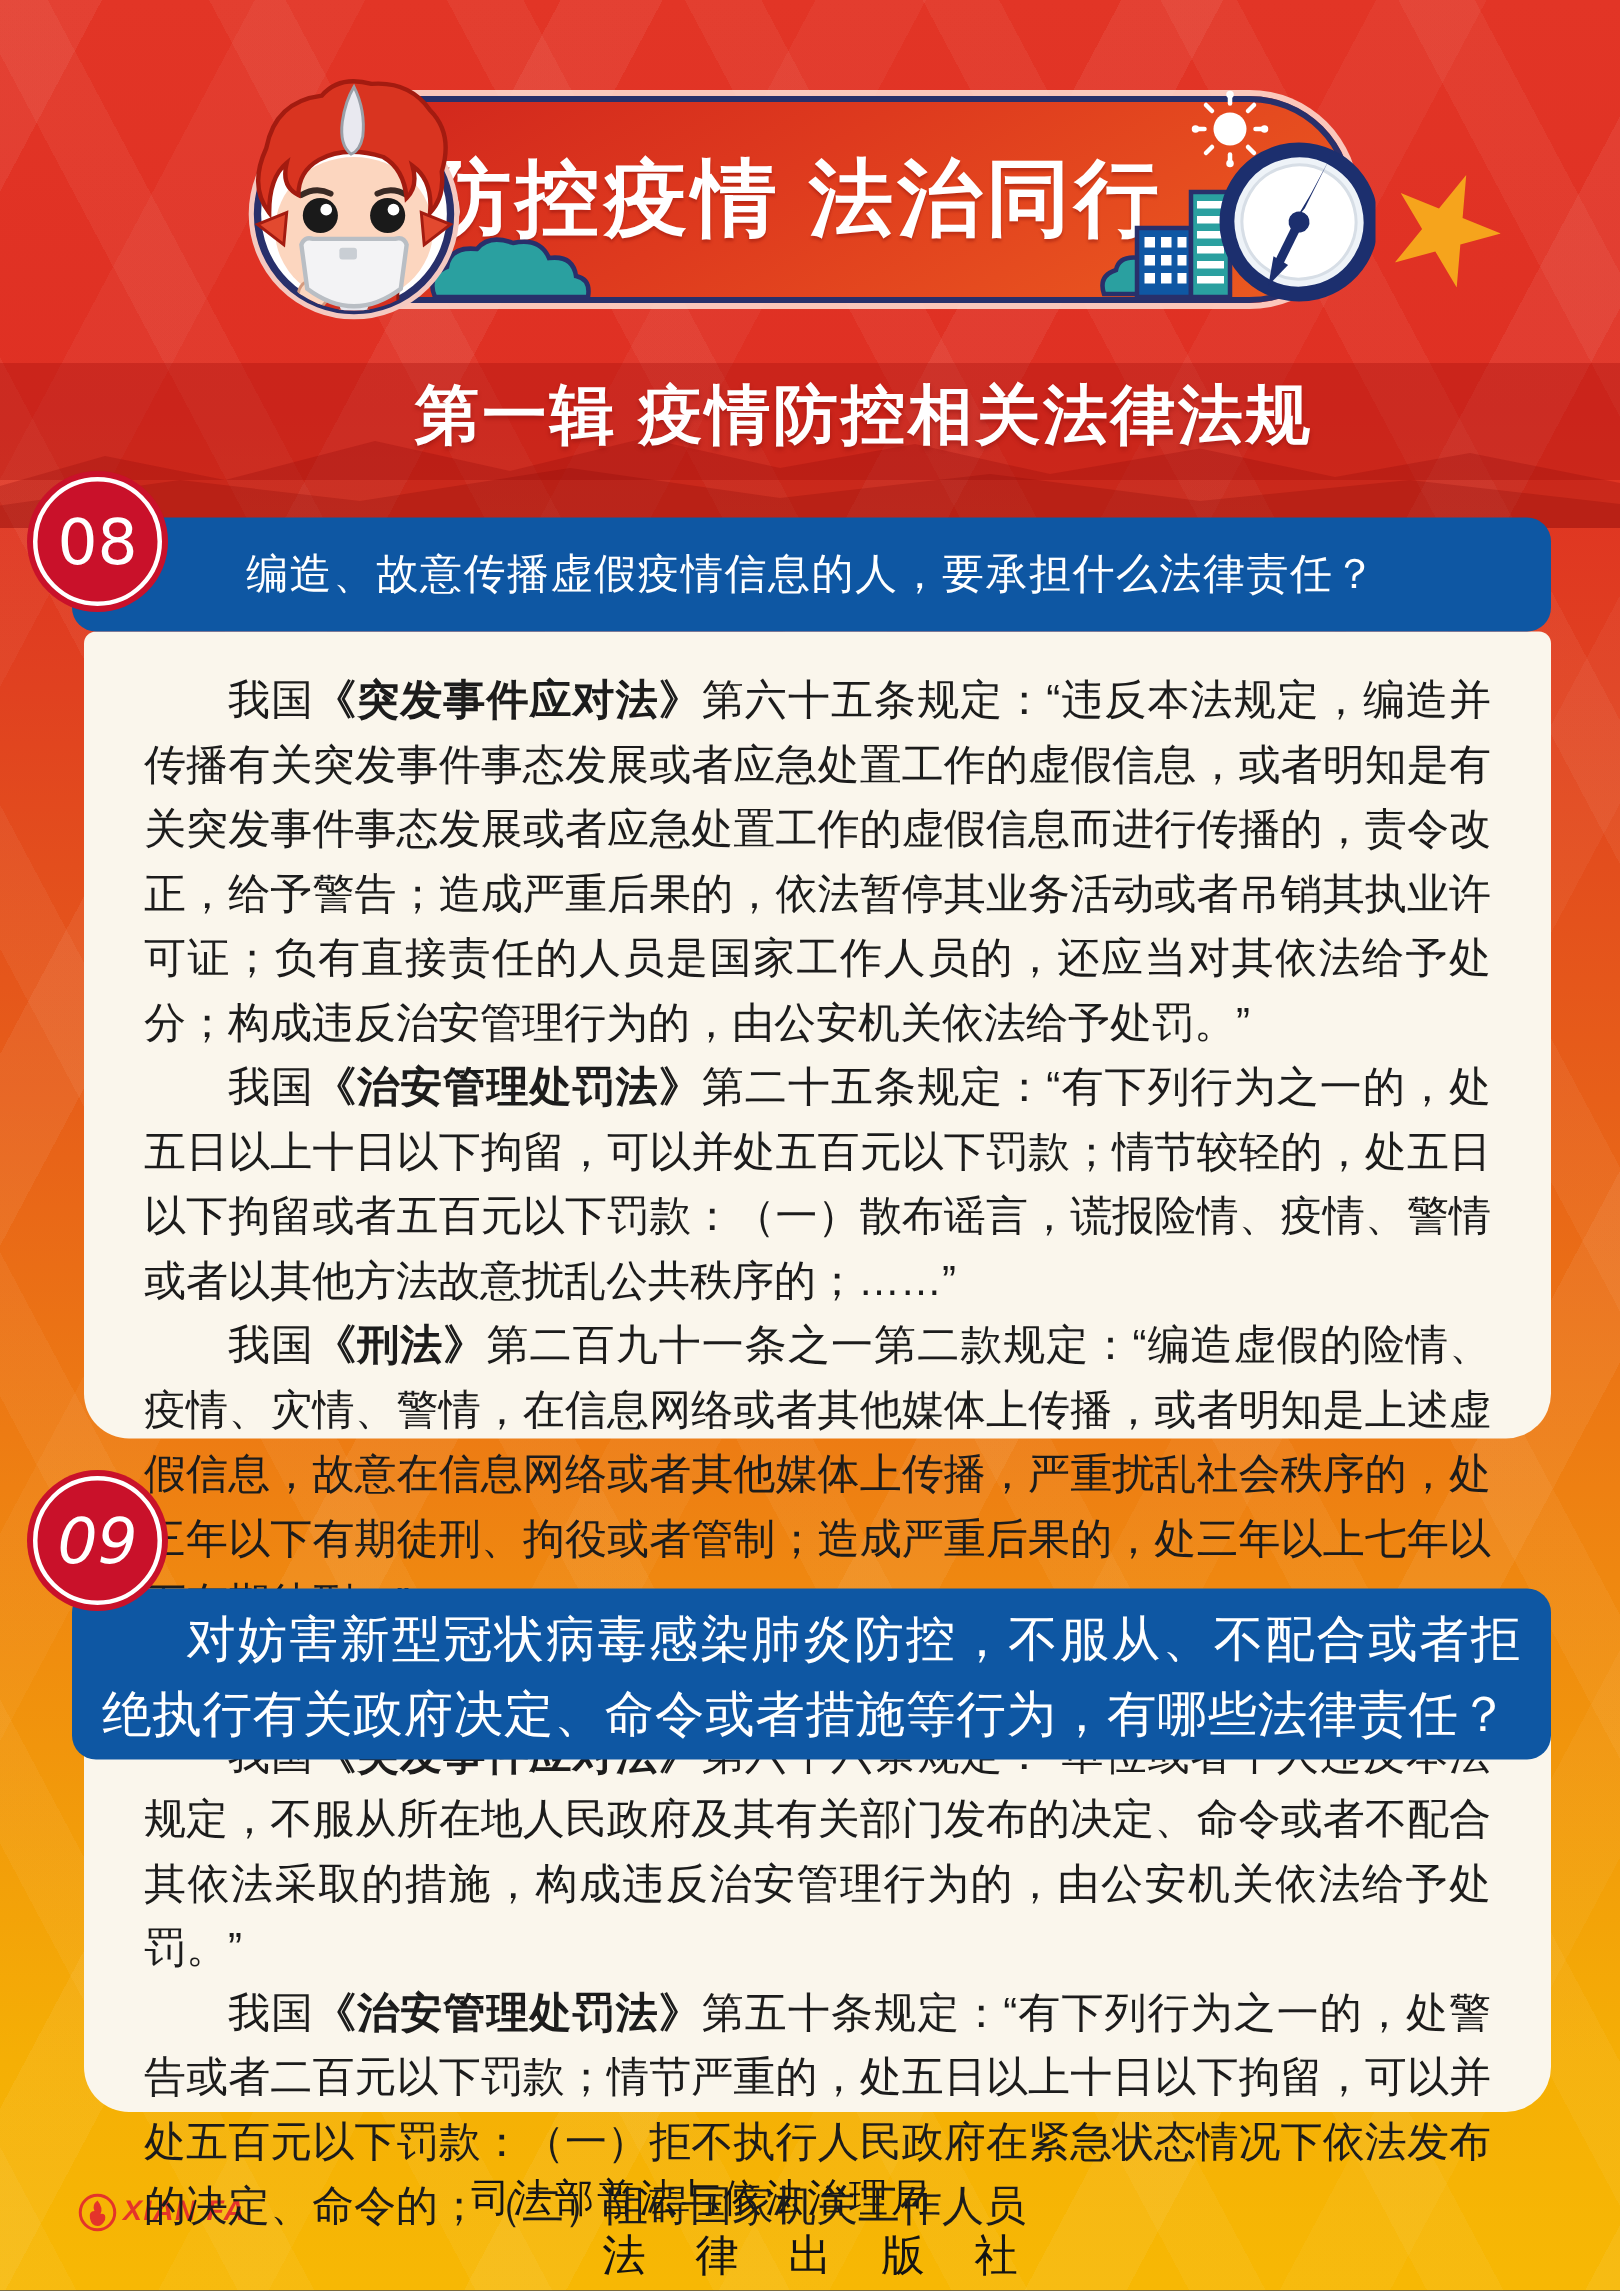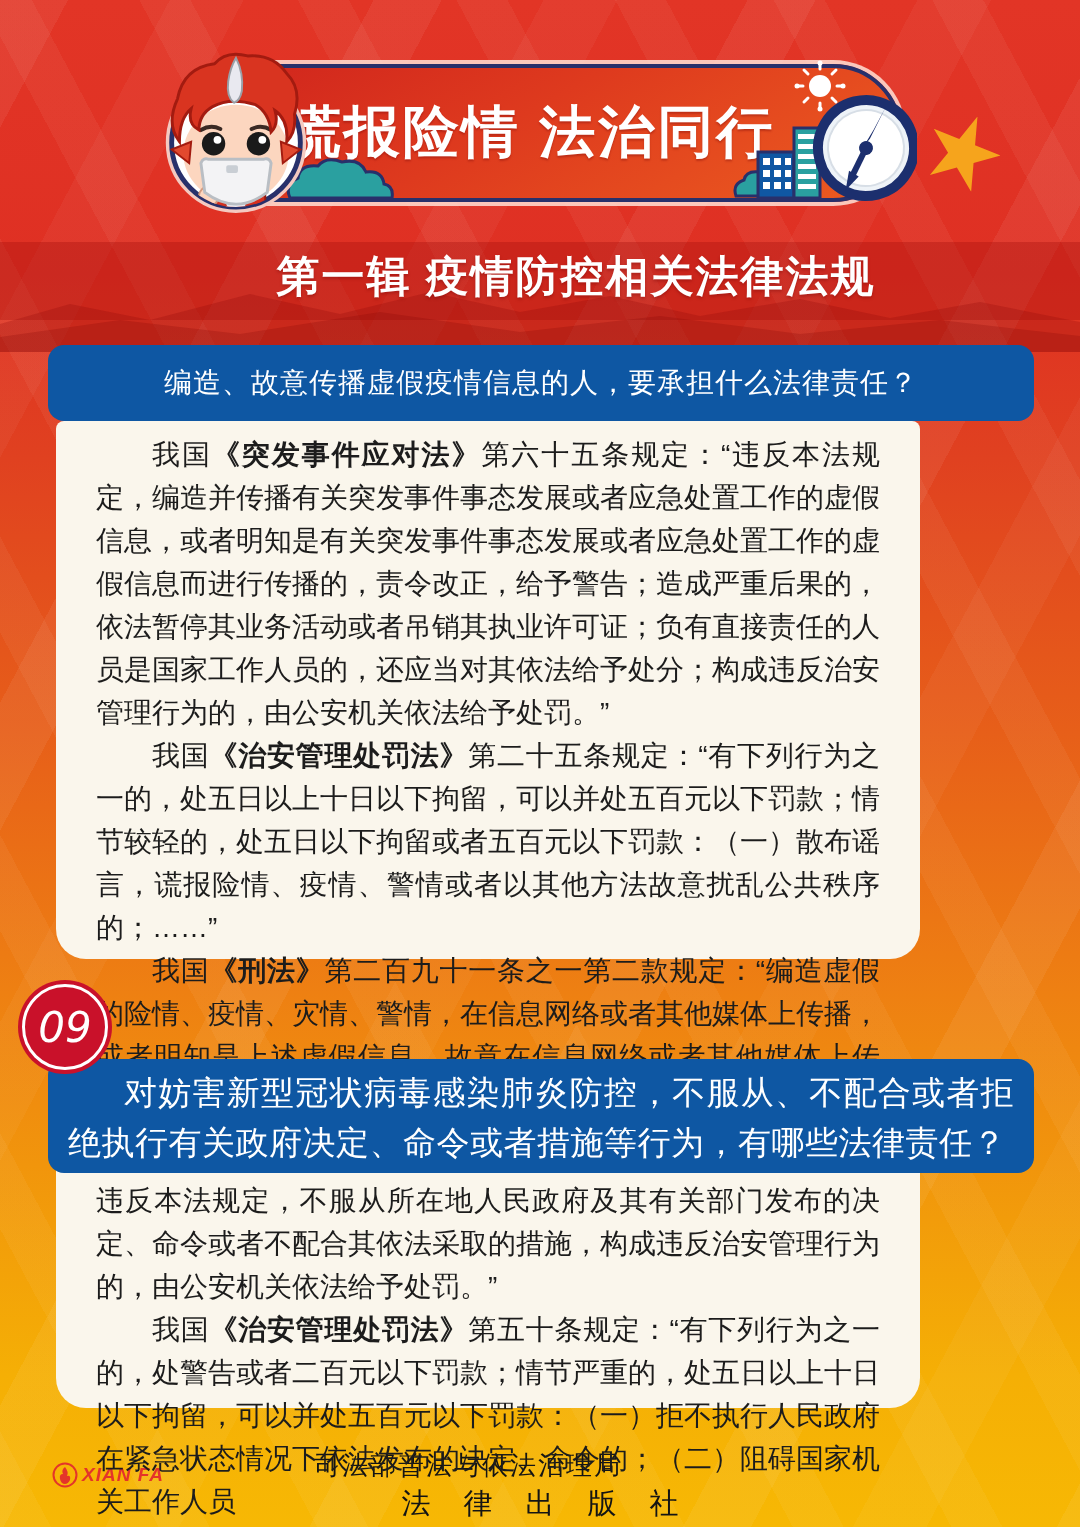--- a/index.html
+++ b/index.html
@@ -35,22 +35,22 @@
   .badge-08{top:318px;}
   .badge-09{top:984px;font-style:italic;}
   
   .qbar{position:absolute;left:48px;width:986px;background:#0e57a3;border-radius:16px;color:#fff;z-index:2;}
   .qbar-08{top:345px;height:76px;display:flex;align-items:center;justify-content:center;}
   .qbar-08 .qtext{font-size:28px;letter-spacing:1px;white-space:nowrap;}
   .qbar-09{top:1059px;height:114px;}
   .qbar-09 .qtext{display:block;margin:0;padding:9px 20px 0 20px;font-size:33px;line-height:50px;
     text-indent:1.7em;text-align:justify;letter-spacing:0.5px;}
   
-  .card{position:absolute;left:56px;width:864px;background:#faf6ec;border-radius:8px 8px 30px 30px;
-    box-sizing:border-box;padding:12px 40px 0 40px;z-index:1;}
+  .card{position:absolute;left:56px;width:978px;background:#faf6ec;border-radius:8px 8px 30px 30px;
+    box-sizing:border-box;padding:24px 40px 0 40px;z-index:1;}
   .card-08{top:421px;height:538px;}
   .card-09{top:1124px;height:284px;}
   .law-para{margin:0;font-size:28px;line-height:43px;color:#1c1c1c;text-indent:2em;text-align:justify;}
   .law-name{font-weight:700;}
   
   .footer-line1{position:absolute;left:0;top:1448px;width:936px;text-align:center;color:#141414;font-size:26px;letter-spacing:2px;}
   .footer-line2{position:absolute;left:0;top:1484px;width:1080px;text-align:center;color:#141414;font-size:29px;
     letter-spacing:33px;padding-left:33px;box-sizing:border-box;}
   .footer-logo{position:absolute;left:52px;top:1462px;display:flex;align-items:center;gap:4px;}
   .footer-logo .logo-label{color:#e4342a;font-size:19px;font-weight:700;font-style:italic;letter-spacing:1px;}
@@ -64,21 +64,21 @@
 
   <div class="mountain-band"></div>
   <svg class="ridge-svg" viewBox="0 0 1080 70" preserveAspectRatio="none">
     <path d="M0,42 L70,22 L150,38 L250,12 L340,32 L430,10 L520,30 L610,14 L700,34 L800,17 L890,36 L980,20 L1080,40 L1080,70 L0,70 Z" fill="rgba(148,10,10,0.28)"></path>
     <path d="M0,55 L120,38 L240,52 L380,30 L520,50 L660,34 L800,52 L940,38 L1080,54 L1080,70 L0,70 Z" fill="rgba(128,6,6,0.22)"></path>
   </svg>
 
   <div class="star"></div>
 
   <div class="banner">
-    <div class="banner-title">谎报险情 法治同行</div>
+    <div class="banner-title">防控疫情 法治同行</div>
   </div>
 
   <svg class="mascot" viewBox="0 0 160 170">
     <defs>
         <clipPath id="mc">
           <circle cx="80" cy="97" r="66"></circle>
         </clipPath>
       </defs>
     <circle cx="80" cy="97" r="69" fill="#ffffff" stroke="#f4c9c0" stroke-width="6"></circle>
     <circle cx="80" cy="97" r="66" fill="#ffffff" stroke="#28306b" stroke-width="5"></circle>
@@ -156,20 +156,23 @@
       <circle cx="134" cy="92" r="38" fill="#ffffff" stroke="#d7dee6" stroke-width="2"></circle>
       <polygon points="164,56 140,84 132,90 146,76" fill="#1c2f6e"></polygon>
       <line x1="134" y1="92" x2="112" y2="118" stroke="#1c2f6e" stroke-width="6"></line>
       <polygon points="104,128 120,118 112,110" fill="#1c2f6e"></polygon>
       <circle cx="134" cy="92" r="7" fill="#1c2f6e"></circle>
     </g>
   </svg>
 
   <div class="subtitle">第一辑  疫情防控相关法律法规</div>
 
+  <div class="badge badge-08">
+    <span>08</span>
+  </div>
   <div class="qbar qbar-08">
     <span class="qtext">编造、故意传播虚假疫情信息的人，要承担什么法律责任？</span>
   </div>
   <div class="card card-08">
       <p class="law-para"><span>我国</span><span class="law-name">《突发事件应对法》</span><span>第六十五条规定：“违反本法规定，编造并传播有关突发事件事态发展或者应急处置工作的虚假信息，或者明知是有关突发事件事态发展或者应急处置工作的虚假信息而进行传播的，责令改正，给予警告；造成严重后果的，依法暂停其业务活动或者吊销其执业许可证；负有直接责任的人员是国家工作人员的，还应当对其依法给予处分；构成违反治安管理行为的，由公安机关依法给予处罚。”</span></p>
       <p class="law-para"><span>我国</span><span class="law-name">《治安管理处罚法》</span><span>第二十五条规定：“有下列行为之一的，处五日以上十日以下拘留，可以并处五百元以下罚款；情节较轻的，处五日以下拘留或者五百元以下罚款：（一）散布谣言，谎报险情、疫情、警情或者以其他方法故意扰乱公共秩序的；……”</span></p>
       <p class="law-para"><span>我国</span><span class="law-name">《刑法》</span><span>第二百九十一条之一第二款规定：“编造虚假的险情、疫情、灾情、警情，在信息网络或者其他媒体上传播，或者明知是上述虚假信息，故意在信息网络或者其他媒体上传播，严重扰乱社会秩序的，处三年以下有期徒刑、拘役或者管制；造成严重后果的，处三年以上七年以下有期徒刑。”</span></p>
     </div>
 
   <div class="badge badge-09">

